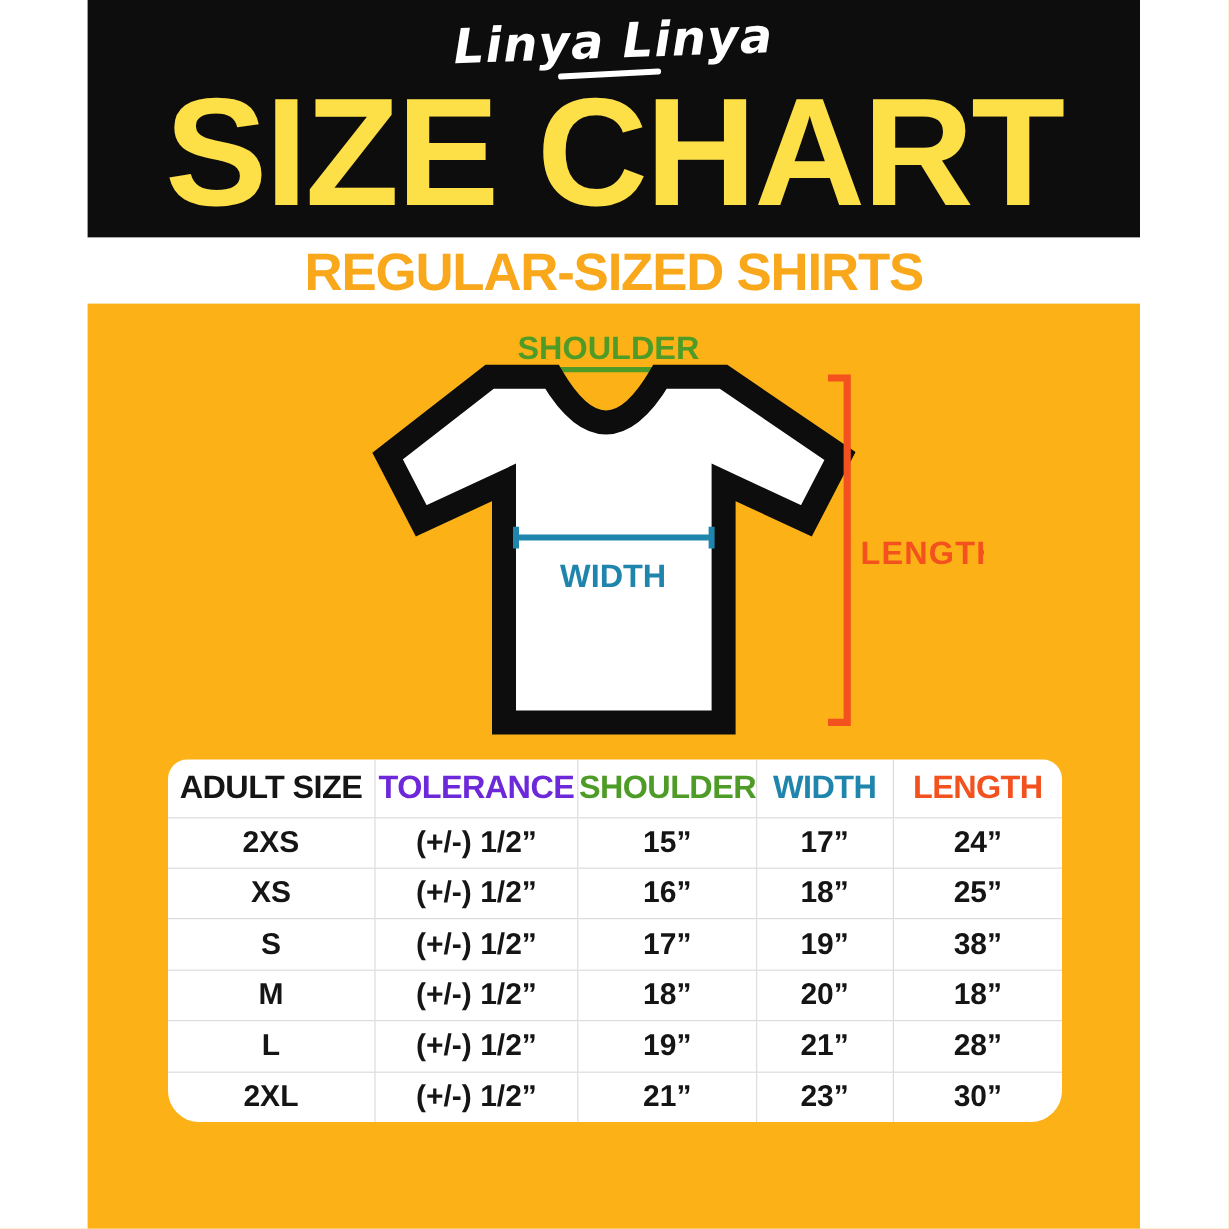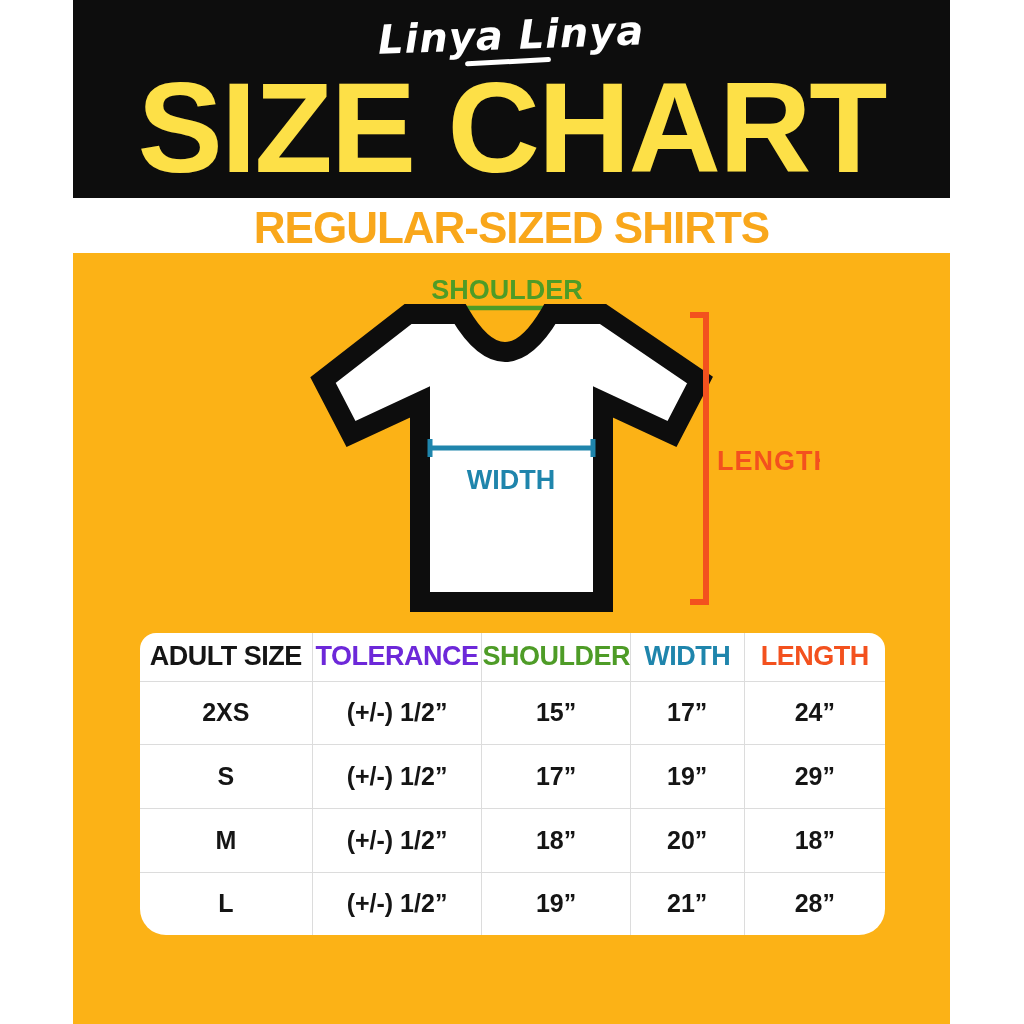--- a/index.html
+++ b/index.html
@@ -144,35 +144,49 @@
     </thead>
     <tbody>
         <tr>
           <td>2XS</td>
           <td>(+/-) 1/2”</td>
           <td>15”</td>
           <td>17”</td>
           <td>24”</td>
         </tr>
         <tr>
+          <td>XS</td>
+          <td>(+/-) 1/2”</td>
+          <td>16”</td>
+          <td>18”</td>
+          <td>25”</td>
+        </tr>
+        <tr>
           <td>S</td>
           <td>(+/-) 1/2”</td>
           <td>17”</td>
           <td>19”</td>
-          <td>29”</td>
+          <td>38”</td>
         </tr>
         <tr>
           <td>M</td>
           <td>(+/-) 1/2”</td>
           <td>18”</td>
           <td>20”</td>
           <td>18”</td>
         </tr>
         <tr>
           <td>L</td>
           <td>(+/-) 1/2”</td>
           <td>19”</td>
           <td>21”</td>
           <td>28”</td>
         </tr>
+        <tr>
+          <td>2XL</td>
+          <td>(+/-) 1/2”</td>
+          <td>21”</td>
+          <td>23”</td>
+          <td>30”</td>
+        </tr>
       </tbody>
   </table>
 </div>
 
 </body></html>

